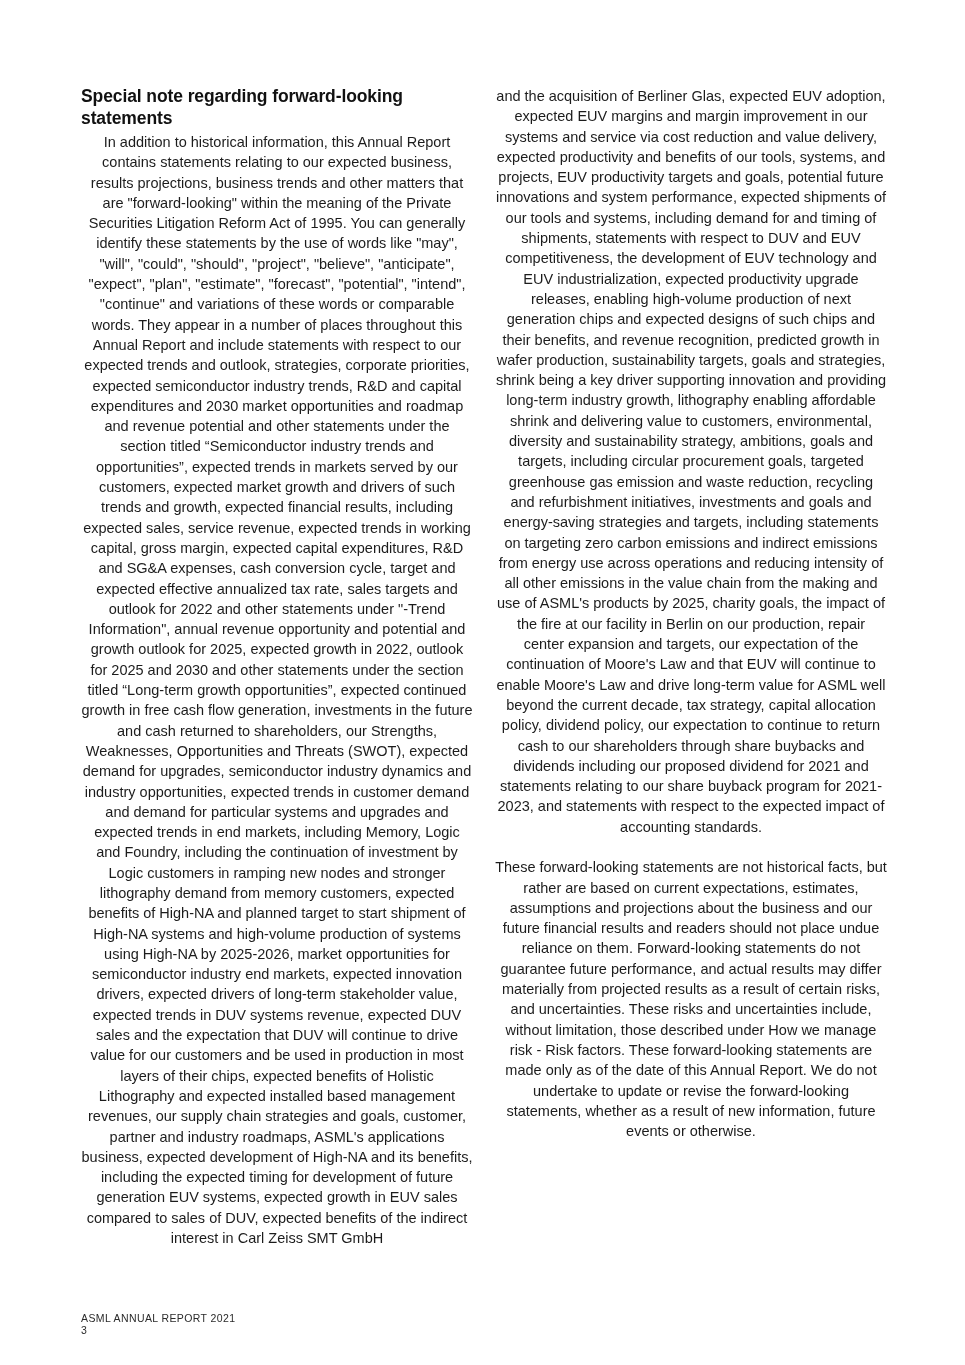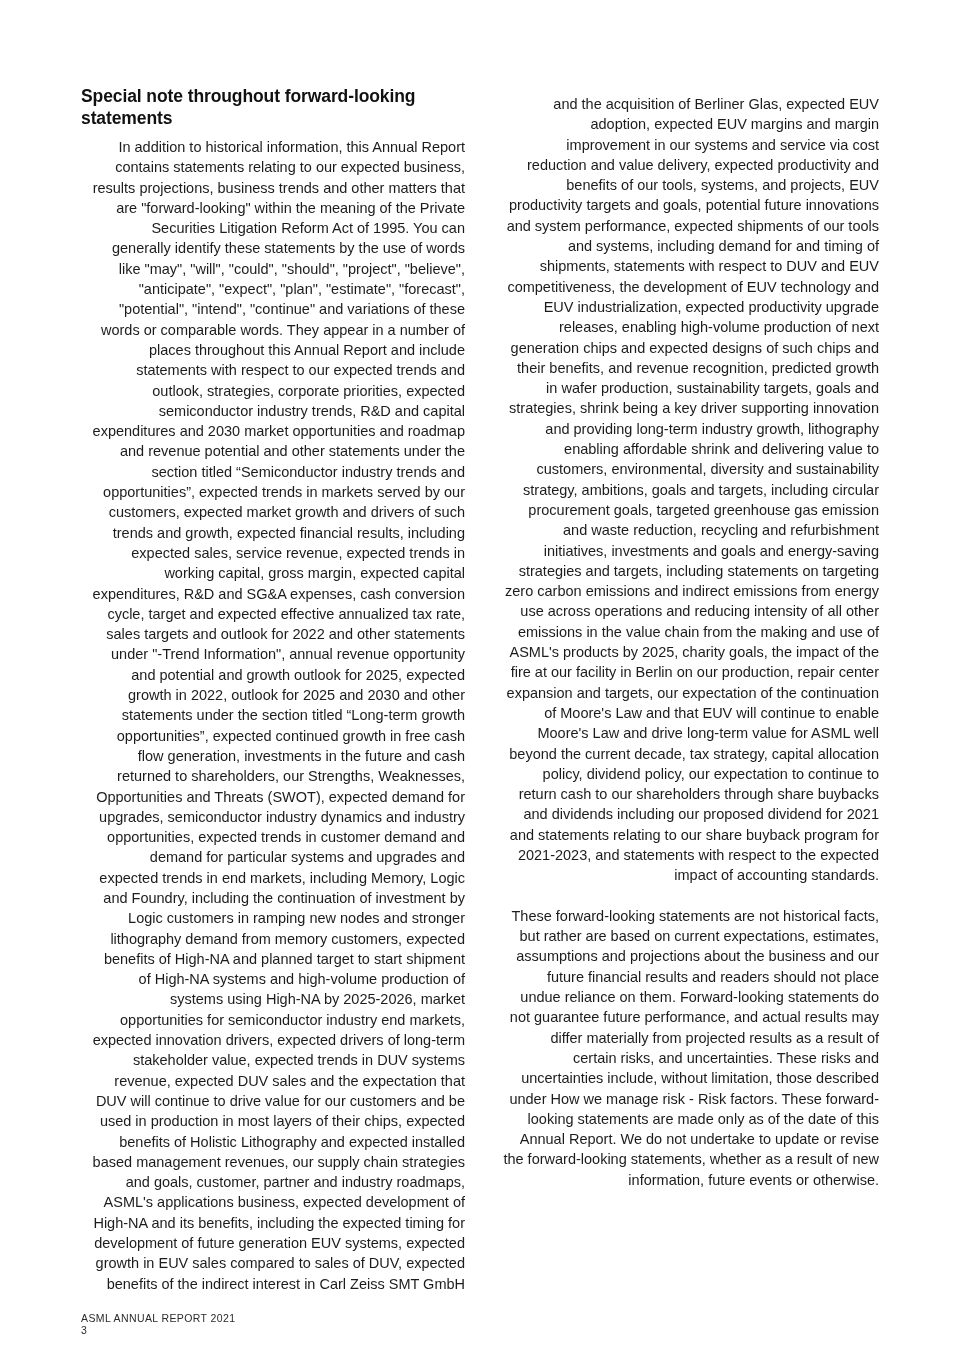--- a/index.html
+++ b/index.html
@@ -29,25 +29,25 @@
   .col { width: 392px; }
   .heading {
     margin: 0 0 3px 0;
     font-size: 17.5px;
     line-height: 21.5px;
     font-weight: bold;
     letter-spacing: -0.1px;
     color: #111111;
   }
   .body {
-    margin: 8px;
+    margin: 0;
     font-size: 14.5px;
     line-height: 20.3px;
     color: #1c1c1c;
-    text-align: right;
+    text-align: center;
   }
   .para-gap { margin-top: 20.3px; }
   .footer {
     position: absolute;
     left: 81px;
     right: 81px;
     top: 1312px;
     display: flex;
     justify-content: space-between;
     align-items: baseline;
@@ -56,21 +56,21 @@
     color: #2a2a2a;
     flex-direction: column;
   }
 </style>
 </head>
 <body>
 
 <div class="page">
   <main class="content">
     <section class="col col-left">
-      <h1 class="heading">Special note throughout forward-looking statements</h1>
+      <h1 class="heading">Special note regarding forward-looking statements</h1>
       <p class="body">In addition to historical information, this Annual Report contains statements relating to our expected business, results projections, business trends and other matters that are "forward-looking" within the meaning of the Private Securities Litigation Reform Act of 1995. You can generally identify these statements by the use of words like "may", "will", "could", "should", "project", "believe", "anticipate", "expect", "plan", "estimate", "forecast", "potential", "intend", "continue" and variations of these words or comparable words. They appear in a number of places throughout this Annual Report and include statements with respect to our expected trends and outlook, strategies, corporate priorities, expected semiconductor industry trends, R&amp;D and capital expenditures and 2030 market opportunities and roadmap and revenue potential and other statements under the section titled “Semiconductor industry trends and opportunities”, expected trends in markets served by our customers, expected market growth and drivers of such trends and growth, expected financial results, including expected sales, service revenue, expected trends in working capital, gross margin, expected capital expenditures, R&amp;D and SG&amp;A expenses, cash conversion cycle, target and expected effective annualized tax rate, sales targets and outlook for 2022 and other statements under "-Trend Information", annual revenue opportunity and potential and growth outlook for 2025, expected growth in 2022, outlook for 2025 and 2030 and other statements under the section titled “Long-term growth opportunities”, expected continued growth in free cash flow generation, investments in the future and cash returned to shareholders, our Strengths, Weaknesses, Opportunities and Threats (SWOT), expected demand for upgrades, semiconductor industry dynamics and industry opportunities, expected trends in customer demand and demand for particular systems and upgrades and expected trends in end markets, including Memory, Logic and Foundry, including the continuation of investment by Logic customers in ramping new nodes and stronger lithography demand from memory customers, expected benefits of High-NA and planned target to start shipment of High-NA systems and high-volume production of systems using High-NA by 2025-2026, market opportunities for semiconductor industry end markets, expected innovation drivers, expected drivers of long-term stakeholder value, expected trends in DUV systems revenue, expected DUV sales and the expectation that DUV will continue to drive value for our customers and be used in production in most layers of their chips, expected benefits of Holistic Lithography and expected installed based management revenues, our supply chain strategies and goals, customer, partner and industry roadmaps, ASML's applications business, expected development of High-NA and its benefits, including the expected timing for development of future generation EUV systems, expected growth in EUV sales compared to sales of DUV, expected benefits of the indirect interest in Carl Zeiss SMT GmbH</p>
     </section>
     <section class="col col-right">
       <p class="body">and the acquisition of Berliner Glas, expected EUV adoption, expected EUV margins and margin improvement in our systems and service via cost reduction and value delivery, expected productivity and benefits of our tools, systems, and projects, EUV productivity targets and goals, potential future innovations and system performance, expected shipments of our tools and systems, including demand for and timing of shipments, statements with respect to DUV and EUV competitiveness, the development of EUV technology and EUV industrialization, expected productivity upgrade releases, enabling high-volume production of next generation chips and expected designs of such chips and their benefits, and revenue recognition, predicted growth in wafer production, sustainability targets, goals and strategies, shrink being a key driver supporting innovation and providing long-term industry growth, lithography enabling affordable shrink and delivering value to customers, environmental, diversity and sustainability strategy, ambitions, goals and targets, including circular procurement goals, targeted greenhouse gas emission and waste reduction, recycling and refurbishment initiatives, investments and goals and energy-saving strategies and targets, including statements on targeting zero carbon emissions and indirect emissions from energy use across operations and reducing intensity of all other emissions in the value chain from the making and use of ASML's products by 2025, charity goals, the impact of the fire at our facility in Berlin on our production, repair center expansion and targets, our expectation of the continuation of Moore's Law and that EUV will continue to enable Moore's Law and drive long-term value for ASML well beyond the current decade, tax strategy, capital allocation policy, dividend policy, our expectation to continue to return cash to our shareholders through share buybacks and dividends including our proposed dividend for 2021 and statements relating to our share buyback program for 2021-2023, and statements with respect to the expected impact of accounting standards.</p>
       <p class="body para-gap">These forward-looking statements are not historical facts, but rather are based on current expectations, estimates, assumptions and projections about the business and our future financial results and readers should not place undue reliance on them. Forward-looking statements do not guarantee future performance, and actual results may differ materially from projected results as a result of certain risks, and uncertainties. These risks and uncertainties include, without limitation, those described under How we manage risk - Risk factors. These forward-looking statements are made only as of the date of this Annual Report. We do not undertake to update or revise the forward-looking statements, whether as a result of new information, future events or otherwise.</p>
     </section>
   </main>
   <footer class="footer">
     <span>ASML ANNUAL REPORT 2021</span>
     <span>3</span>

